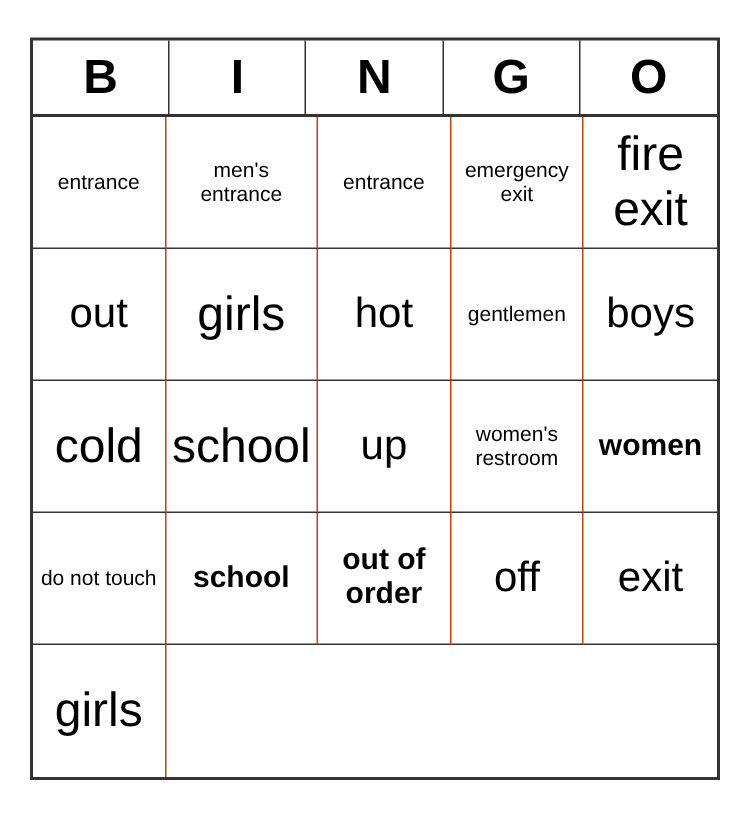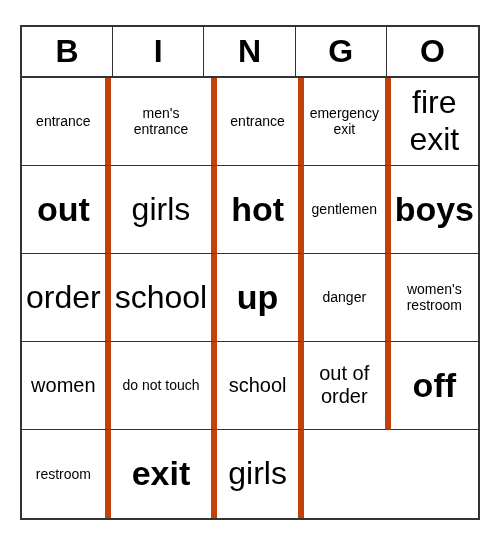--- a/index.html
+++ b/index.html
@@ -37,21 +37,21 @@
       border-right: none;
     }
 
     .bingo-grid {
       display: grid;
       grid-template-columns: repeat(5, 1fr);
       grid-template-rows: repeat(5, 1fr);
     }
 
     .bingo-cell {
-      border-right: 6px solid #c2410c;
+      border-right: 1px solid #c2410c;
       border-bottom: 1px solid #333;
       min-height: 88px;
       display: flex;
       align-items: center;
       justify-content: center;
       text-align: center;
       padding: 4px;
       font-size: 14px;
     }
 
@@ -62,27 +62,27 @@
     .bingo-cell:nth-child(n+21) {
       border-bottom: none;
     }
 
     .bingo-cell.large-text {
       font-size: 32px;
       font-weight: normal;
     }
 
     .bingo-cell.xlarge-text {
-      font-size: 34px;
-      font-weight: bold;
+      font-size: 28px;
+      font-weight: normal;
     }
 
     .bingo-cell.medium-text {
       font-size: 20px;
-      font-weight: normal;
+      font-weight: bold;
     }
   </style>
 </head>
 <body>
 
 <div class="bingo-card">
   <div class="bingo-header">
     <div class="bingo-header-cell">B</div>
     <div class="bingo-header-cell">I</div>
     <div class="bingo-header-cell">N</div>
@@ -96,29 +96,27 @@
     <div class="bingo-cell">entrance</div>
     <div class="bingo-cell">emergency exit</div>
     <div class="bingo-cell large-text">fire exit</div>
 
     <div class="bingo-cell xlarge-text">out</div>
     <div class="bingo-cell large-text">girls</div>
     <div class="bingo-cell xlarge-text">hot</div>
     <div class="bingo-cell">gentlemen</div>
 
     <div class="bingo-cell xlarge-text">boys</div>
-    <div class="bingo-cell large-text">order</div>
+    <div class="bingo-cell large-text">cold</div>
     <div class="bingo-cell large-text">school</div>
     <div class="bingo-cell xlarge-text">up</div>
 
-    <div class="bingo-cell">danger</div>
     <div class="bingo-cell">women's restroom</div>
     <div class="bingo-cell medium-text">women</div>
     <div class="bingo-cell">do not touch</div>
     <div class="bingo-cell medium-text">school</div>
 
     <div class="bingo-cell medium-text">out of order</div>
     <div class="bingo-cell xlarge-text">off</div>
-    <div class="bingo-cell">restroom</div>
     <div class="bingo-cell xlarge-text">exit</div>
     <div class="bingo-cell large-text">girls</div>
   </div>
 </div>
 
 </body></html>

